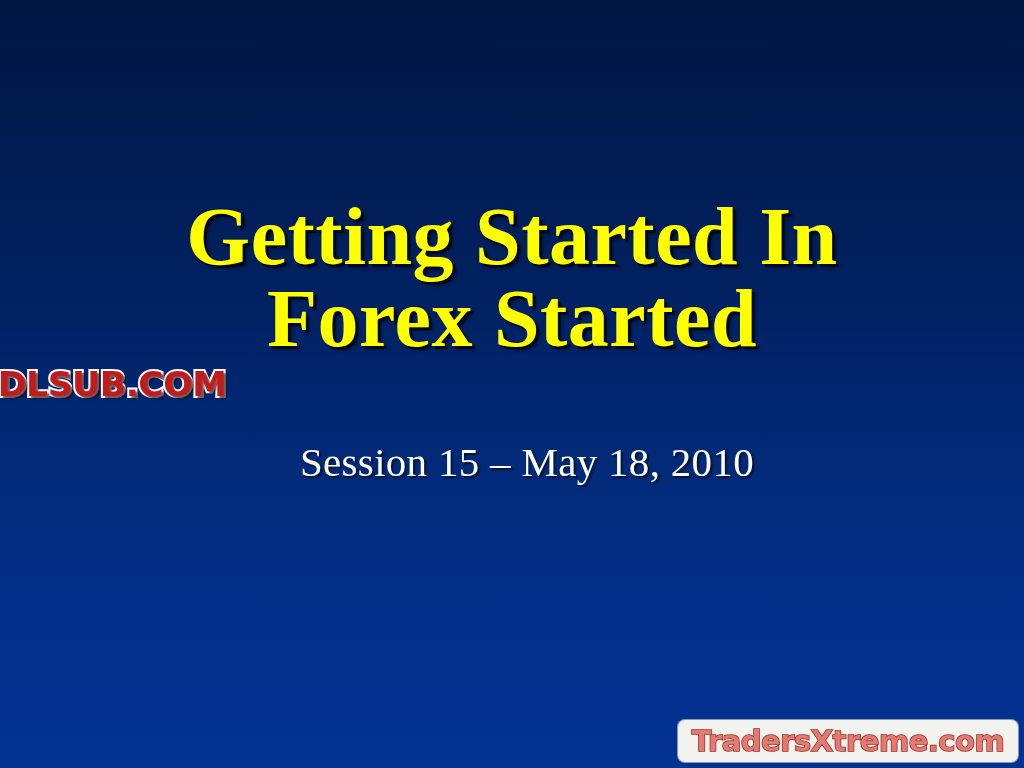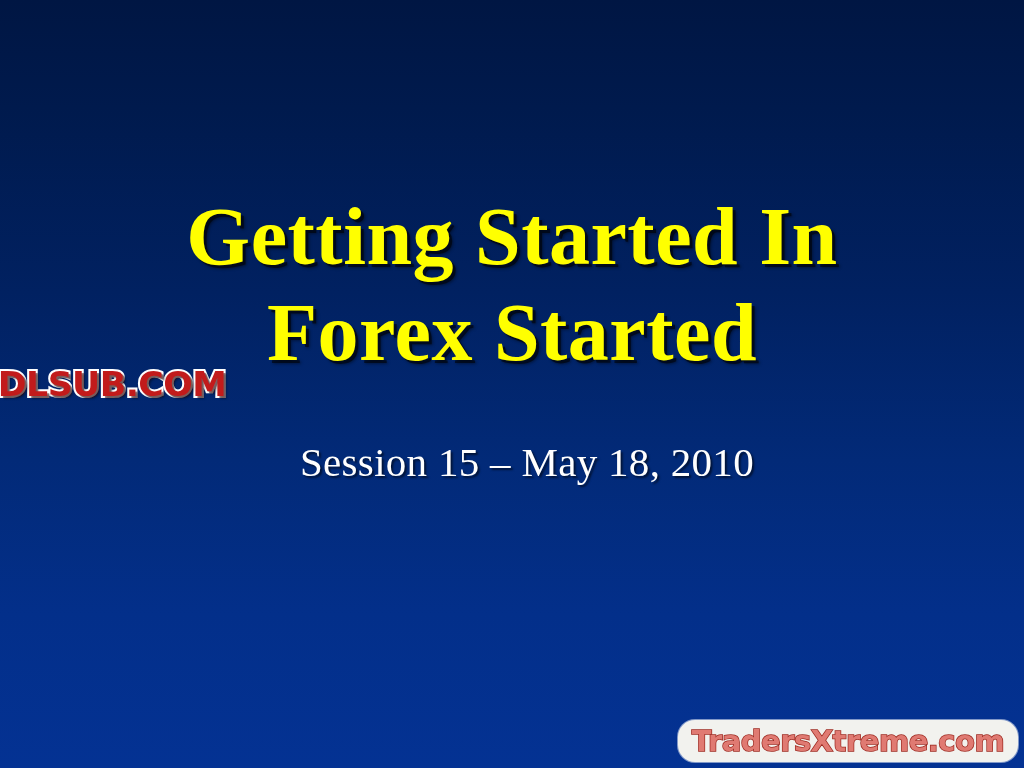--- a/index.html
+++ b/index.html
@@ -41,21 +41,21 @@
     color: #ffff00;
     font-family: "Liberation Serif", serif;
     font-weight: bold;
     font-size: 82px;
     letter-spacing: 0.5px;
     text-shadow:
        3px 3px 0 rgba(0,0,0,0.55),
        4px 4px 3px rgba(0,0,0,0.40);
     white-space: nowrap;
   }
-  #title-line-1 { margin-bottom: 14px; }
+  #title-line-1 { margin-bottom: 0; }
 
   
   #subtitle {
     position: absolute;
     left: 0;
     right: 0;
     top: 438px;
     text-align: center;
     color: #ffffff;
     font-family: "Liberation Serif", serif;
@@ -114,21 +114,21 @@
   }
 
   
   #tradersxtreme-badge {
     position: absolute;
     left: 678px;
     top: 720px;
     width: 340px;
     height: 42px;
     background: #f2f2ee;
-    border-radius: 17px;
+    border-radius: 7px;
     box-shadow: 0 0 0 1px rgba(255,255,255,0.5);
     display: flex;
     align-items: center;
     justify-content: center;
     overflow: hidden;
   }
   #tradersxtreme-badge .badge-text {
     font-family: "DejaVu Sans", sans-serif;
     font-weight: bold;
     font-size: 29px;

